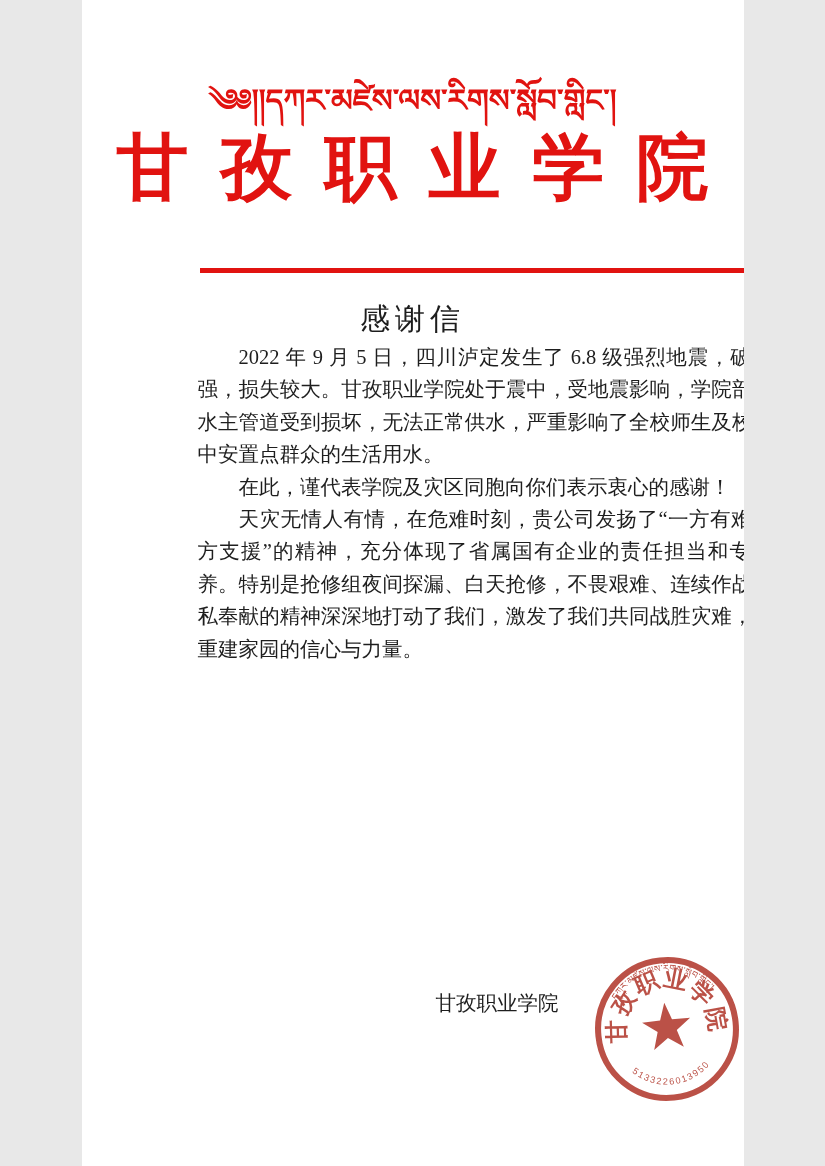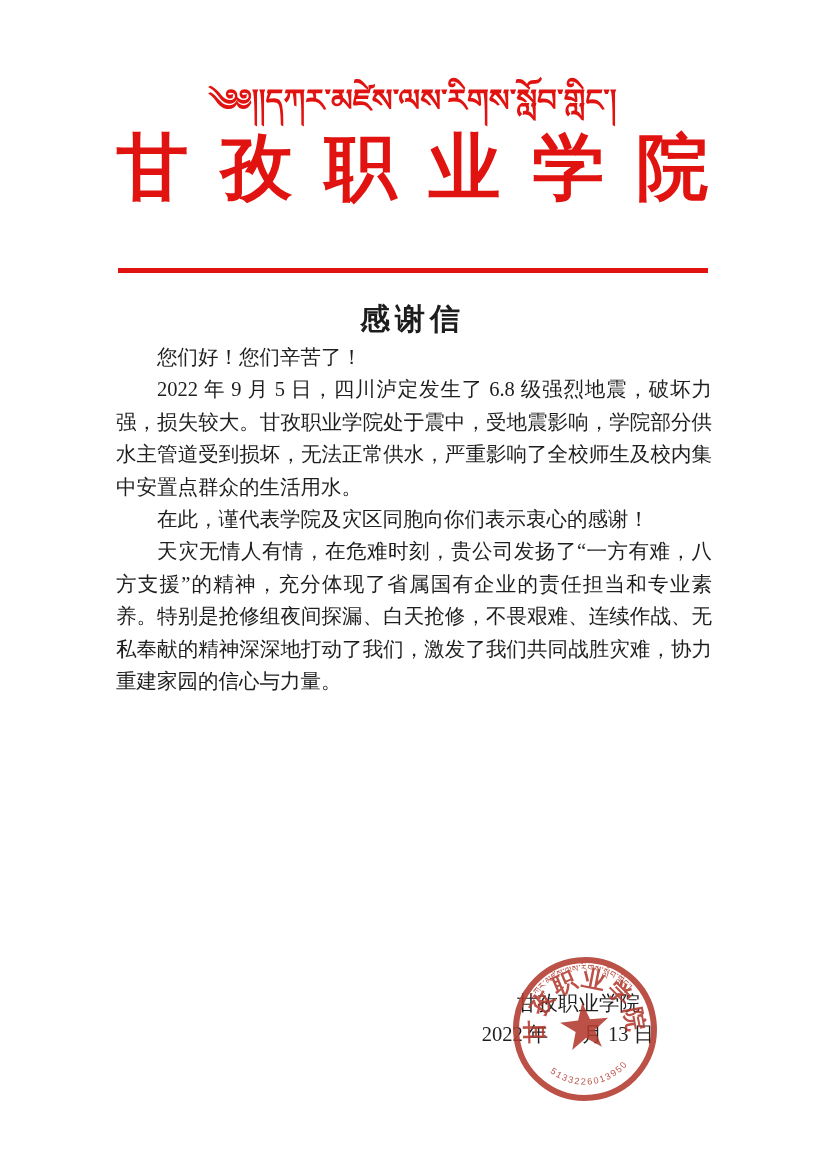--- a/index.html
+++ b/index.html
@@ -1,18 +1,18 @@
 <!DOCTYPE html>
 <html><head>
 <meta charset="utf-8">
 <style>
   html,body { margin:0; padding:0; background:#e8e8e8; }
   .page {
     position:relative;
-    width:825px; height:1166px;
+    width:662px; height:1166px;
     margin:0 auto;
     background:#ffffff;
     overflow:hidden;
     font-family:"Liberation Serif","DejaVu Serif",serif;
   }
 
   
   .letterhead { position:absolute; top:74px; left:0; width:100%; text-align:center; }
   .tibetan-line {
     color:#e11310;
@@ -37,21 +37,21 @@
     position:absolute; top:268px; left:118px;
     width:590px; height:5px;
     background:#e11310;
   }
 
   
   .letter-title {
     position:absolute; top:299px; left:0; width:100%;
     text-align:center;
     font-family:"Liberation Sans","DejaVu Sans",sans-serif;
-    font-weight:bold;
+    font-weight:normal;
     font-size:30px;
     letter-spacing:5px;
     color:#1d1d1d;
   }
   .body-text {
     position:absolute; top:341px; left:116px; width:596px;
     color:#1e1e1e;
   }
   .body-text p {
     margin:0;
@@ -102,30 +102,26 @@
         <span>业</span>
         <span>学</span>
         <span>院</span>
       </div>
   </div>
   <div class="red-rule"></div>
 
   <div class="letter-title">感谢信</div>
 
   <div class="body-text">
-    <p>您们好！您们辛苦了！</p>
     <p>2022 年 9 月 5 日，四川泸定发生了 6.8 级强烈地震，破坏力强，损失较大。甘孜职业学院处于震中，受地震影响，学院部分供水主管道受到损坏，无法正常供水，严重影响了全校师生及校内集中安置点群众的生活用水。</p>
     <p>在此，谨代表学院及灾区同胞向你们表示衷心的感谢！</p>
     <p>天灾无情人有情，在危难时刻，贵公司发扬了“一方有难，八方支援”的精神，充分体现了省属国有企业的责任担当和专业素养。特别是抢修组夜间探漏、白天抢修，不畏艰难、连续作战、无私奉献的精神深深地打动了我们，激发了我们共同战胜灾难，协力重建家园的信心与力量。</p>
   </div>
 
   <div class="sig-name">甘孜职业学院</div>
-  <div class="sig-date">
-    <span>2022 年</span><span class="gap"></span><span>月 13 日</span>
-  </div>
 
   <svg class="stamp" viewBox="0 0 150 150">
     <defs>
       <path id="tibArc" d="M 18.9 65.1 A 57 57 0 0 1 131.1 65.1" fill="none"></path>
       <path id="cnArc" d="M 36.9 92.8 A 42 42 0 1 1 113.1 92.8" fill="none"></path>
       <path id="codeArc" d="M 28.4 104.1 A 55 55 0 0 0 121.6 104.1" fill="none"></path>
     </defs>
     <circle cx="75" cy="75" r="68" fill="none" stroke="#b23a2e" stroke-width="6"></circle>
     <polygon fill="#b23a2e" points="75,49 69.1,65.9 51.2,66.3 65.5,77.1 60.3,94.2 75,84 89.7,94.2 84.5,77.1 98.8,66.3 80.9,65.9"></polygon>
     <text class="tib-arc" text-anchor="middle">

